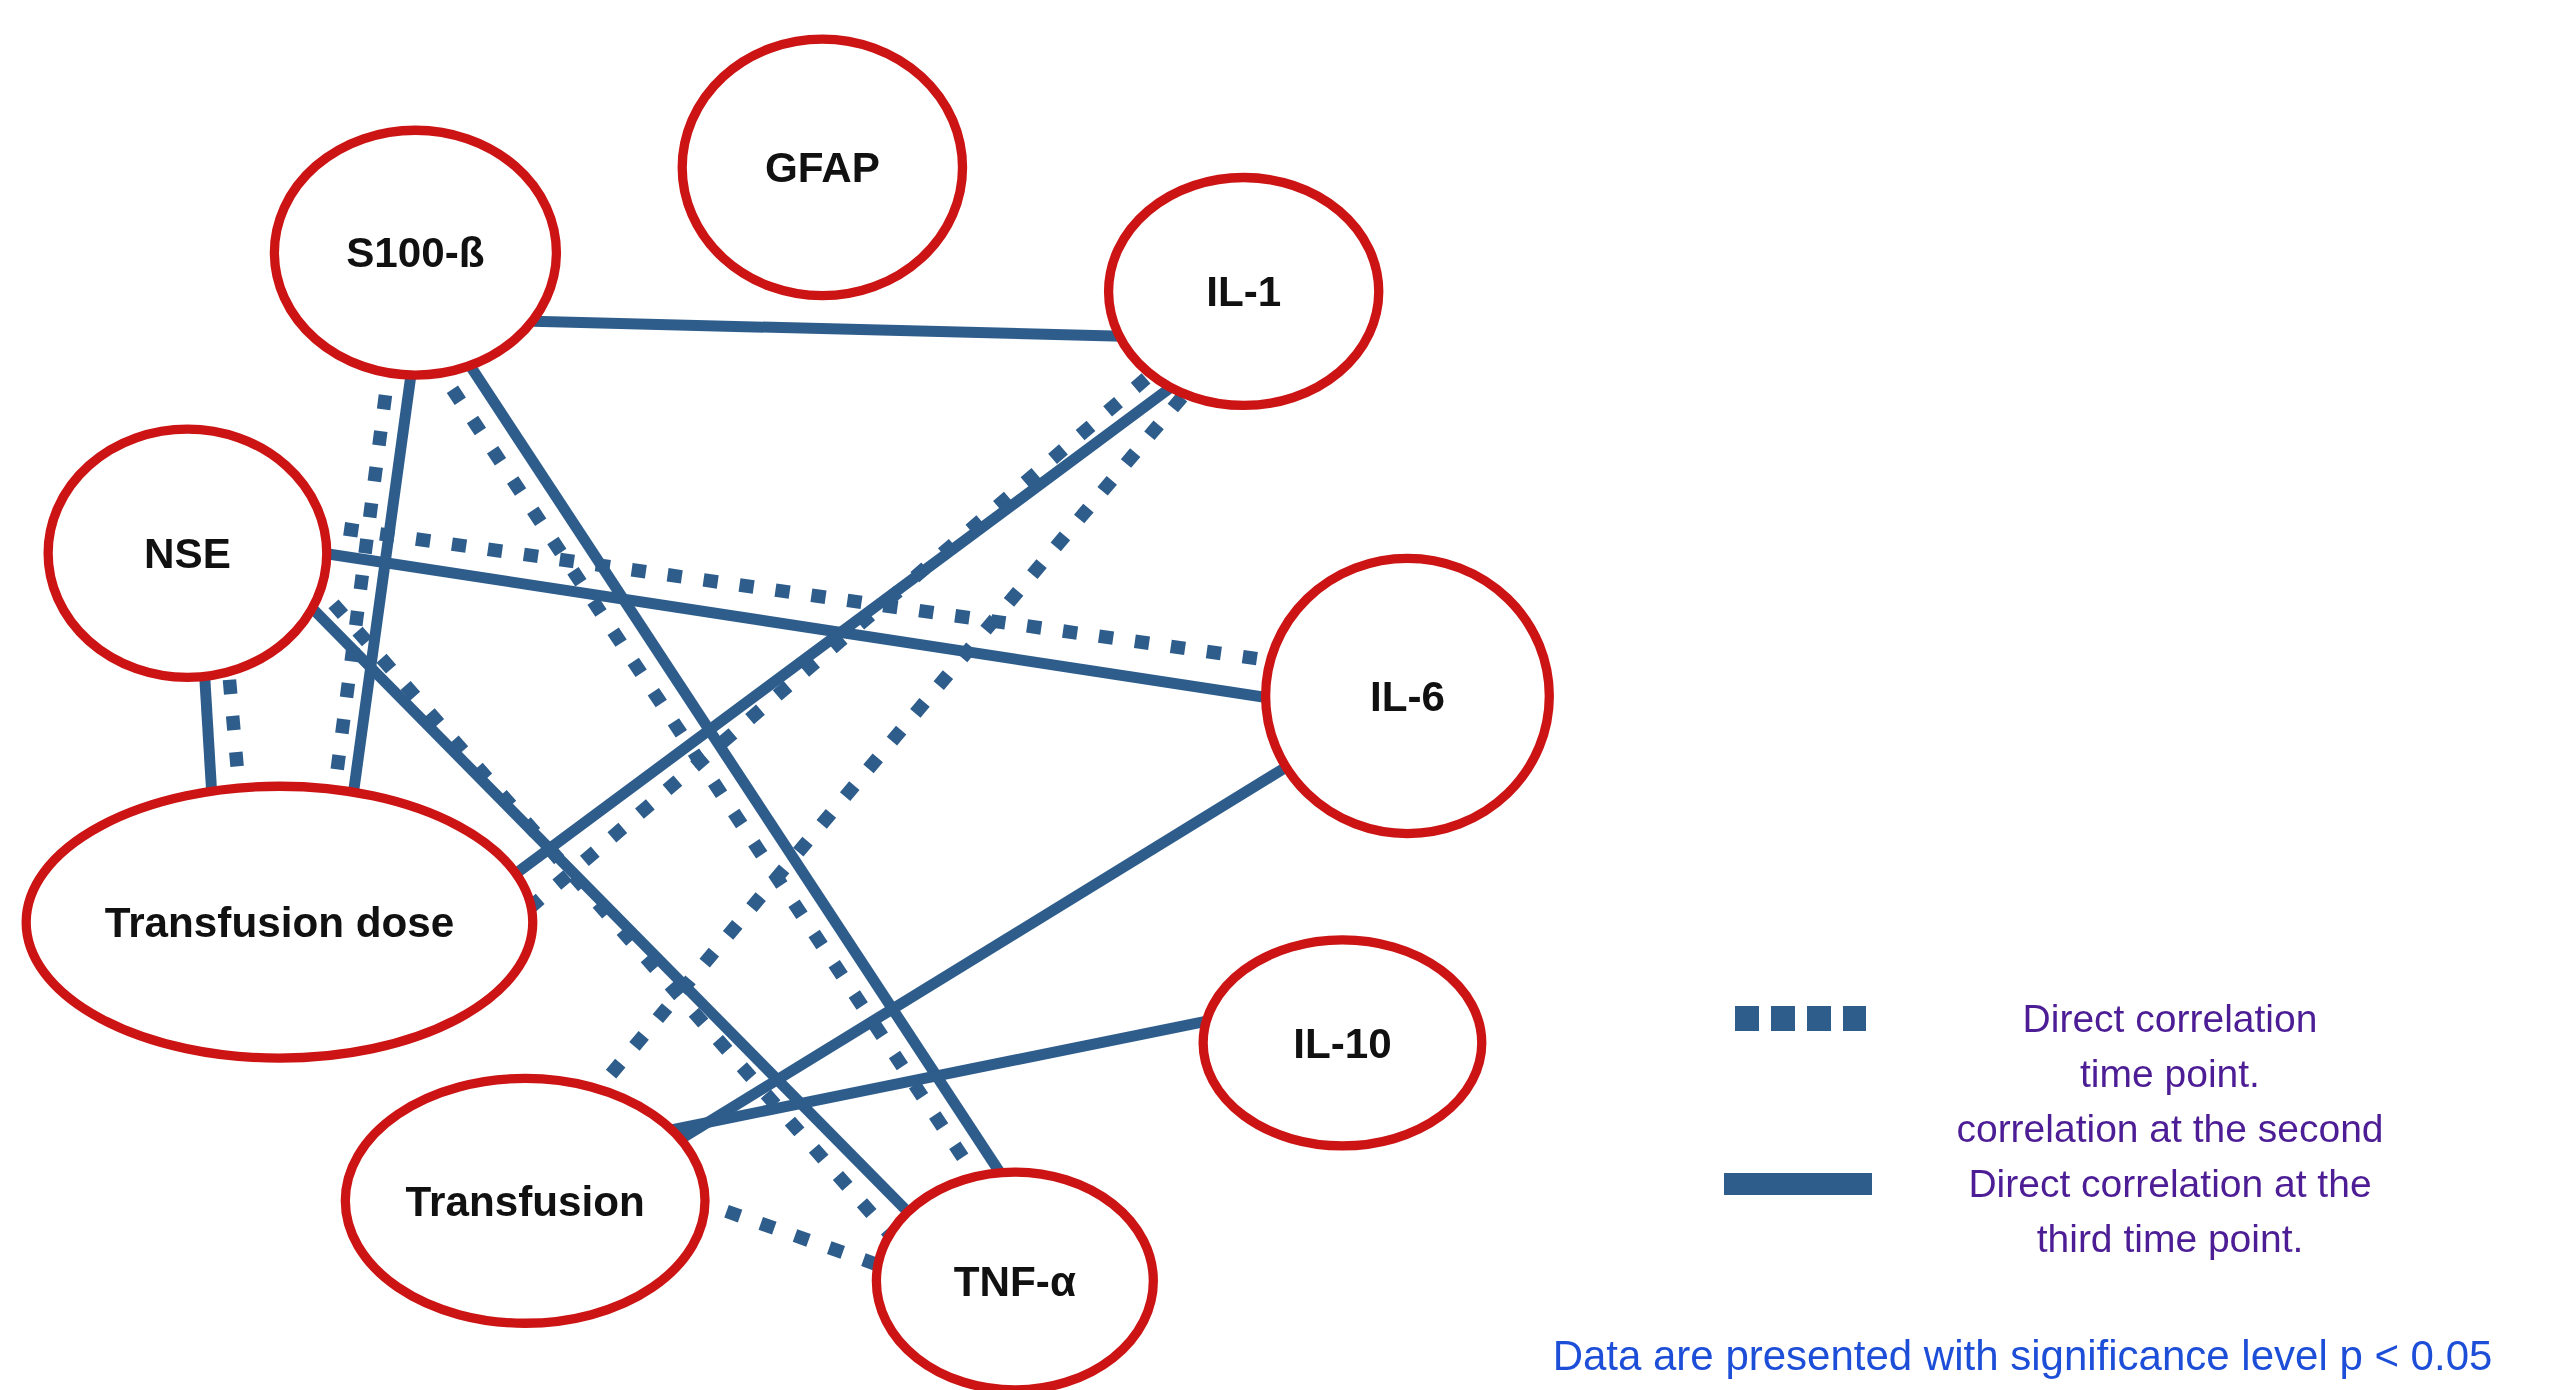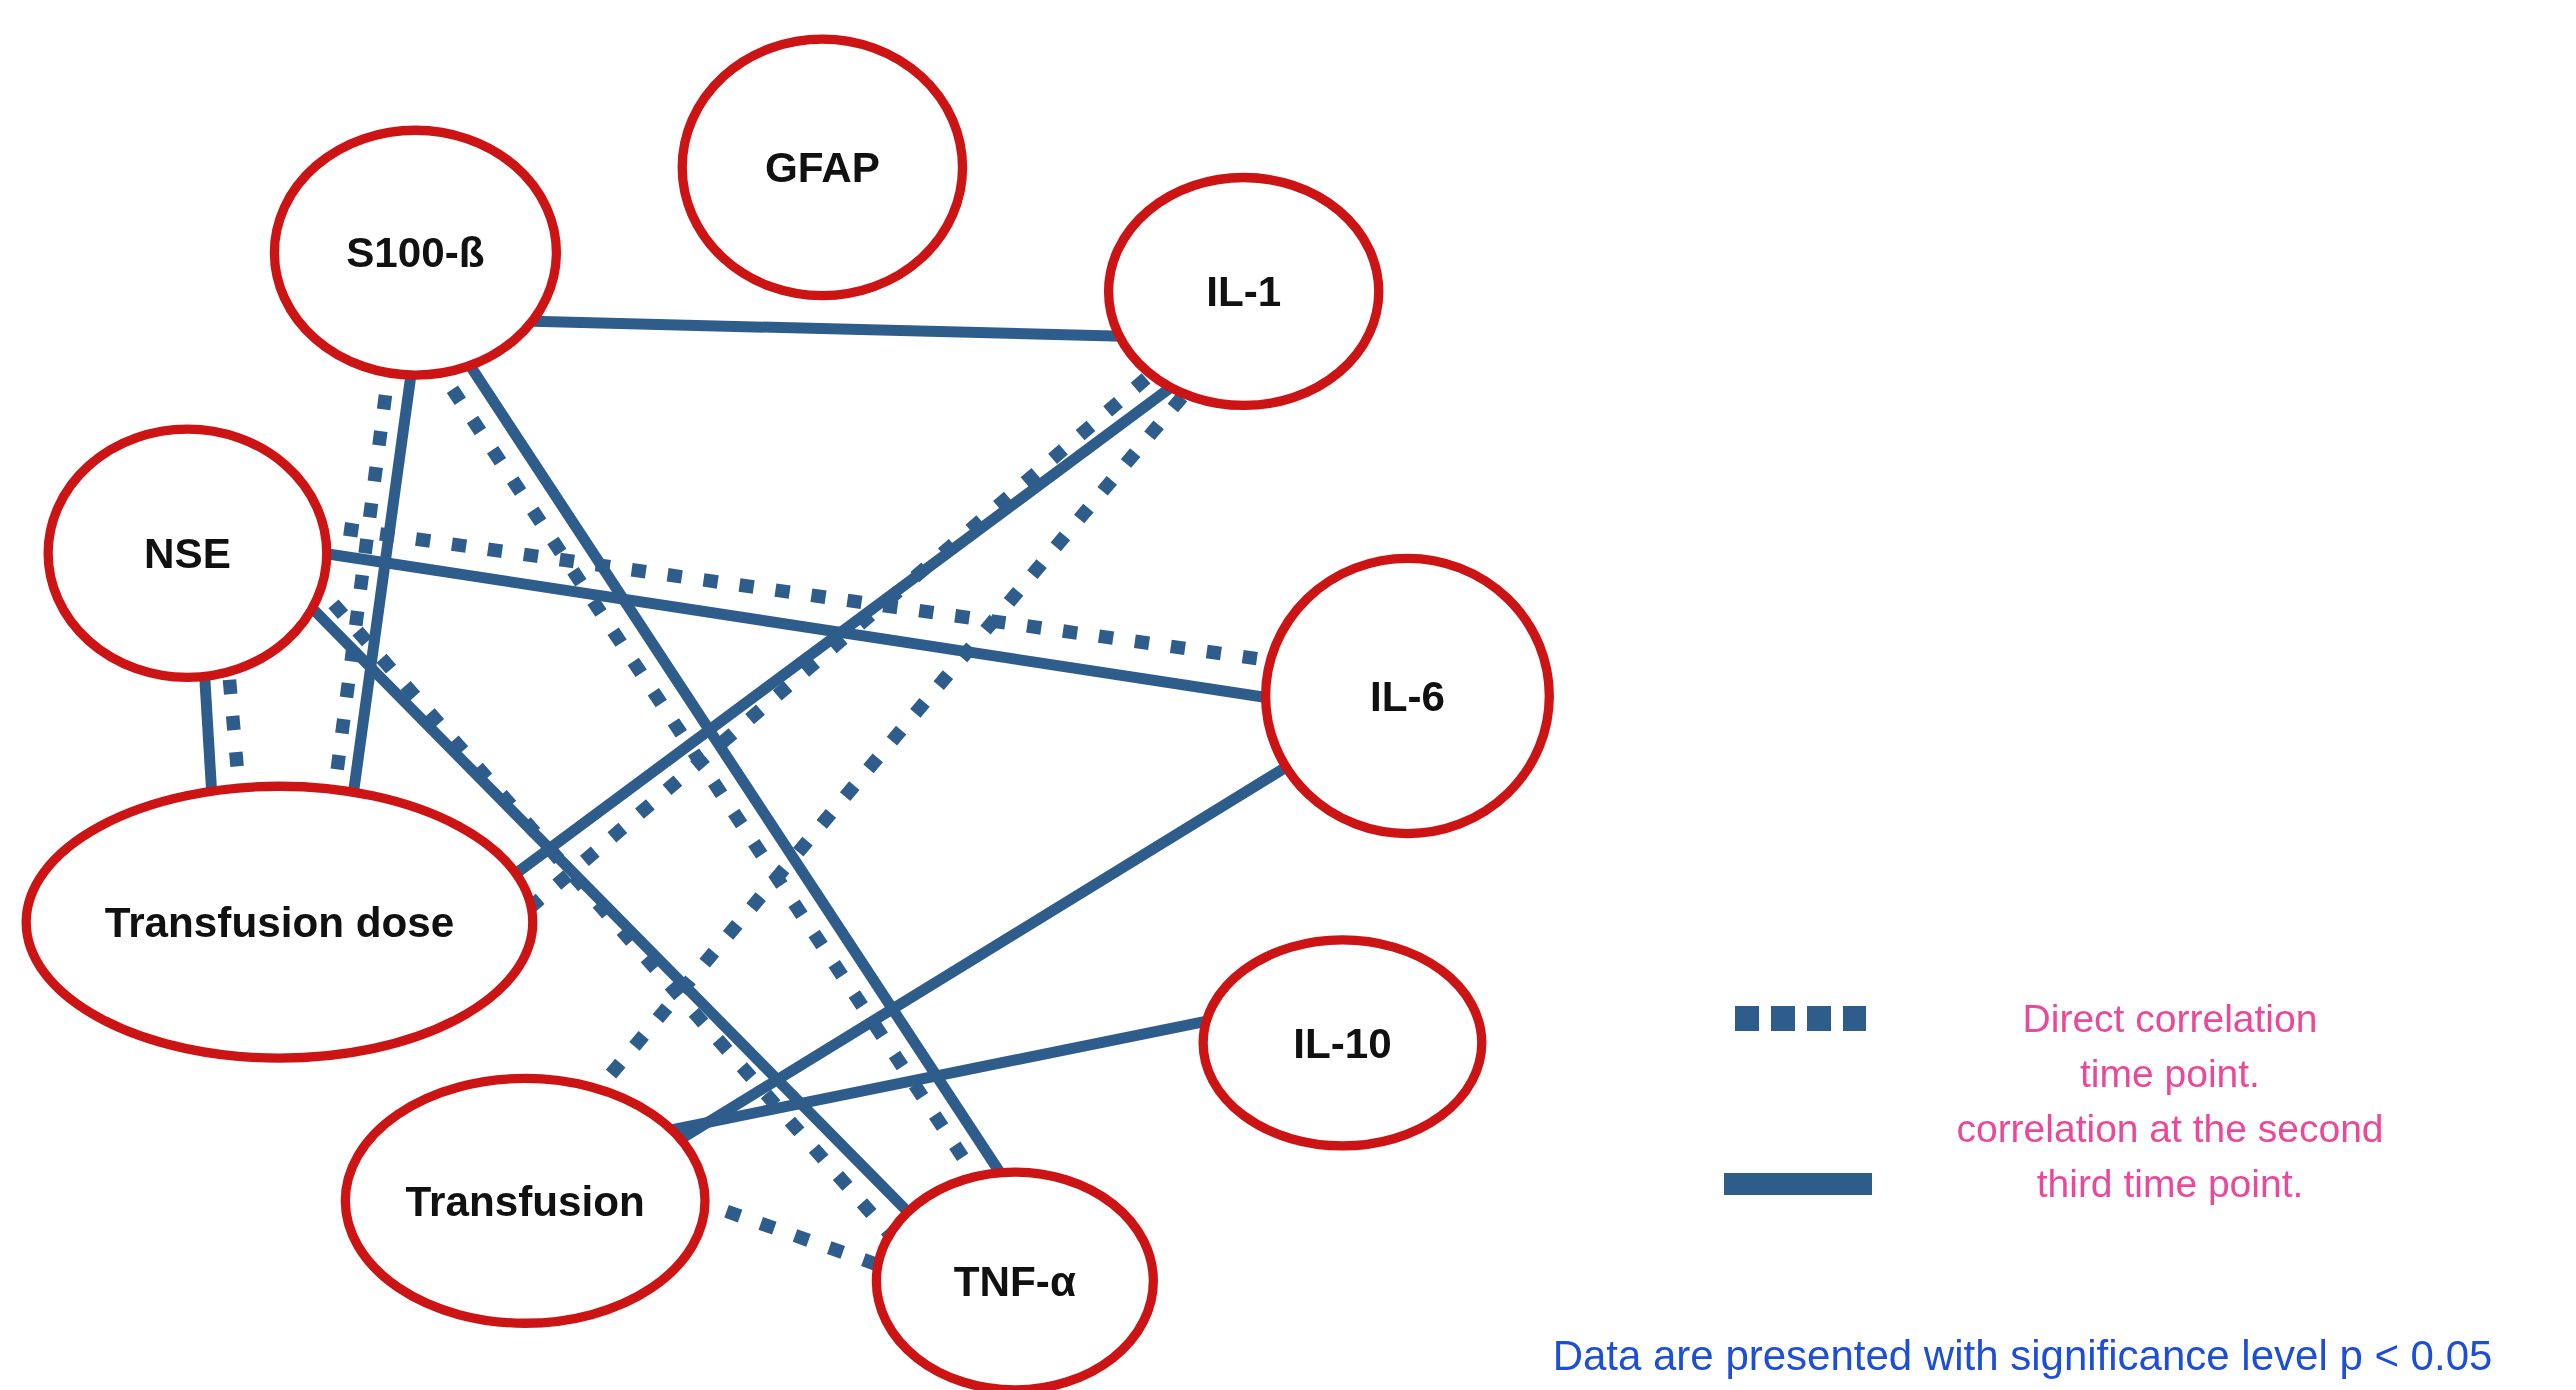--- a/index.html
+++ b/index.html
@@ -6,21 +6,21 @@
   body{width:2576px;height:1391px;position:relative;overflow:hidden;
        font-family:"Liberation Sans", sans-serif;}
   #stage{position:absolute;left:0;top:0;width:2336px;height:1391px;}
   svg{position:absolute;left:0;top:0;}
   .edge-solid{stroke:#2e5d8c;stroke-width:13;fill:none;}
   .edge-dotted{stroke:#2e5d8c;stroke-width:16;fill:none;stroke-dasharray:17 26;}
   .node-ellipse{fill:#ffffff;stroke:#cc1414;stroke-width:11;}
   .node-label{font:bold 50px "Liberation Sans", sans-serif;fill:#111111;}
   .legend{position:absolute;left:1714px;top:979px;width:760px;}
   .legend-row{position:absolute;}
-  .legend-text{font-size:39px;line-height:55px;color:#ec4899;text-align:center;width:574px;}
+  .legend-text{font-size:39px;line-height:55px;color:#4c1d95;text-align:center;width:574px;}
   .swatch-dotted{width:131px;height:25px;
      background:repeating-linear-gradient(90deg,#2e5d8c 0 23.6px,transparent 23.6px 36px);}
   .swatch-solid{width:148px;height:22px;background:#2e5d8c;}
   .caption{position:absolute;left:1469px;top:1332px;width:1107px;text-align:center;
      font-size:42px;color:#1d4ed8;white-space:nowrap;}
 </style>
 </head>
 <body>
 
 <div id="stage">
@@ -68,19 +68,20 @@
 
   <div class="legend">
     <div class="legend-row swatch-dotted" style="left:21px;top:27px;"></div>
     <div class="legend-row legend-text" style="left:169px;top:11.8px;">
       <div>Direct correlation</div>
       <div>time point.</div>
       <div>correlation at the second</div>
     </div>
     <div class="legend-row swatch-solid" style="left:10px;top:194px;"></div>
     <div class="legend-row legend-text" style="left:169px;top:177px;">
+      <div>Direct correlation at the</div>
       <div>third time point.</div>
     </div>
   </div>
 
   <div class="caption">Data are presented with significance level p &lt; 0.05</div>
 </div>
 
 
 </body></html>

